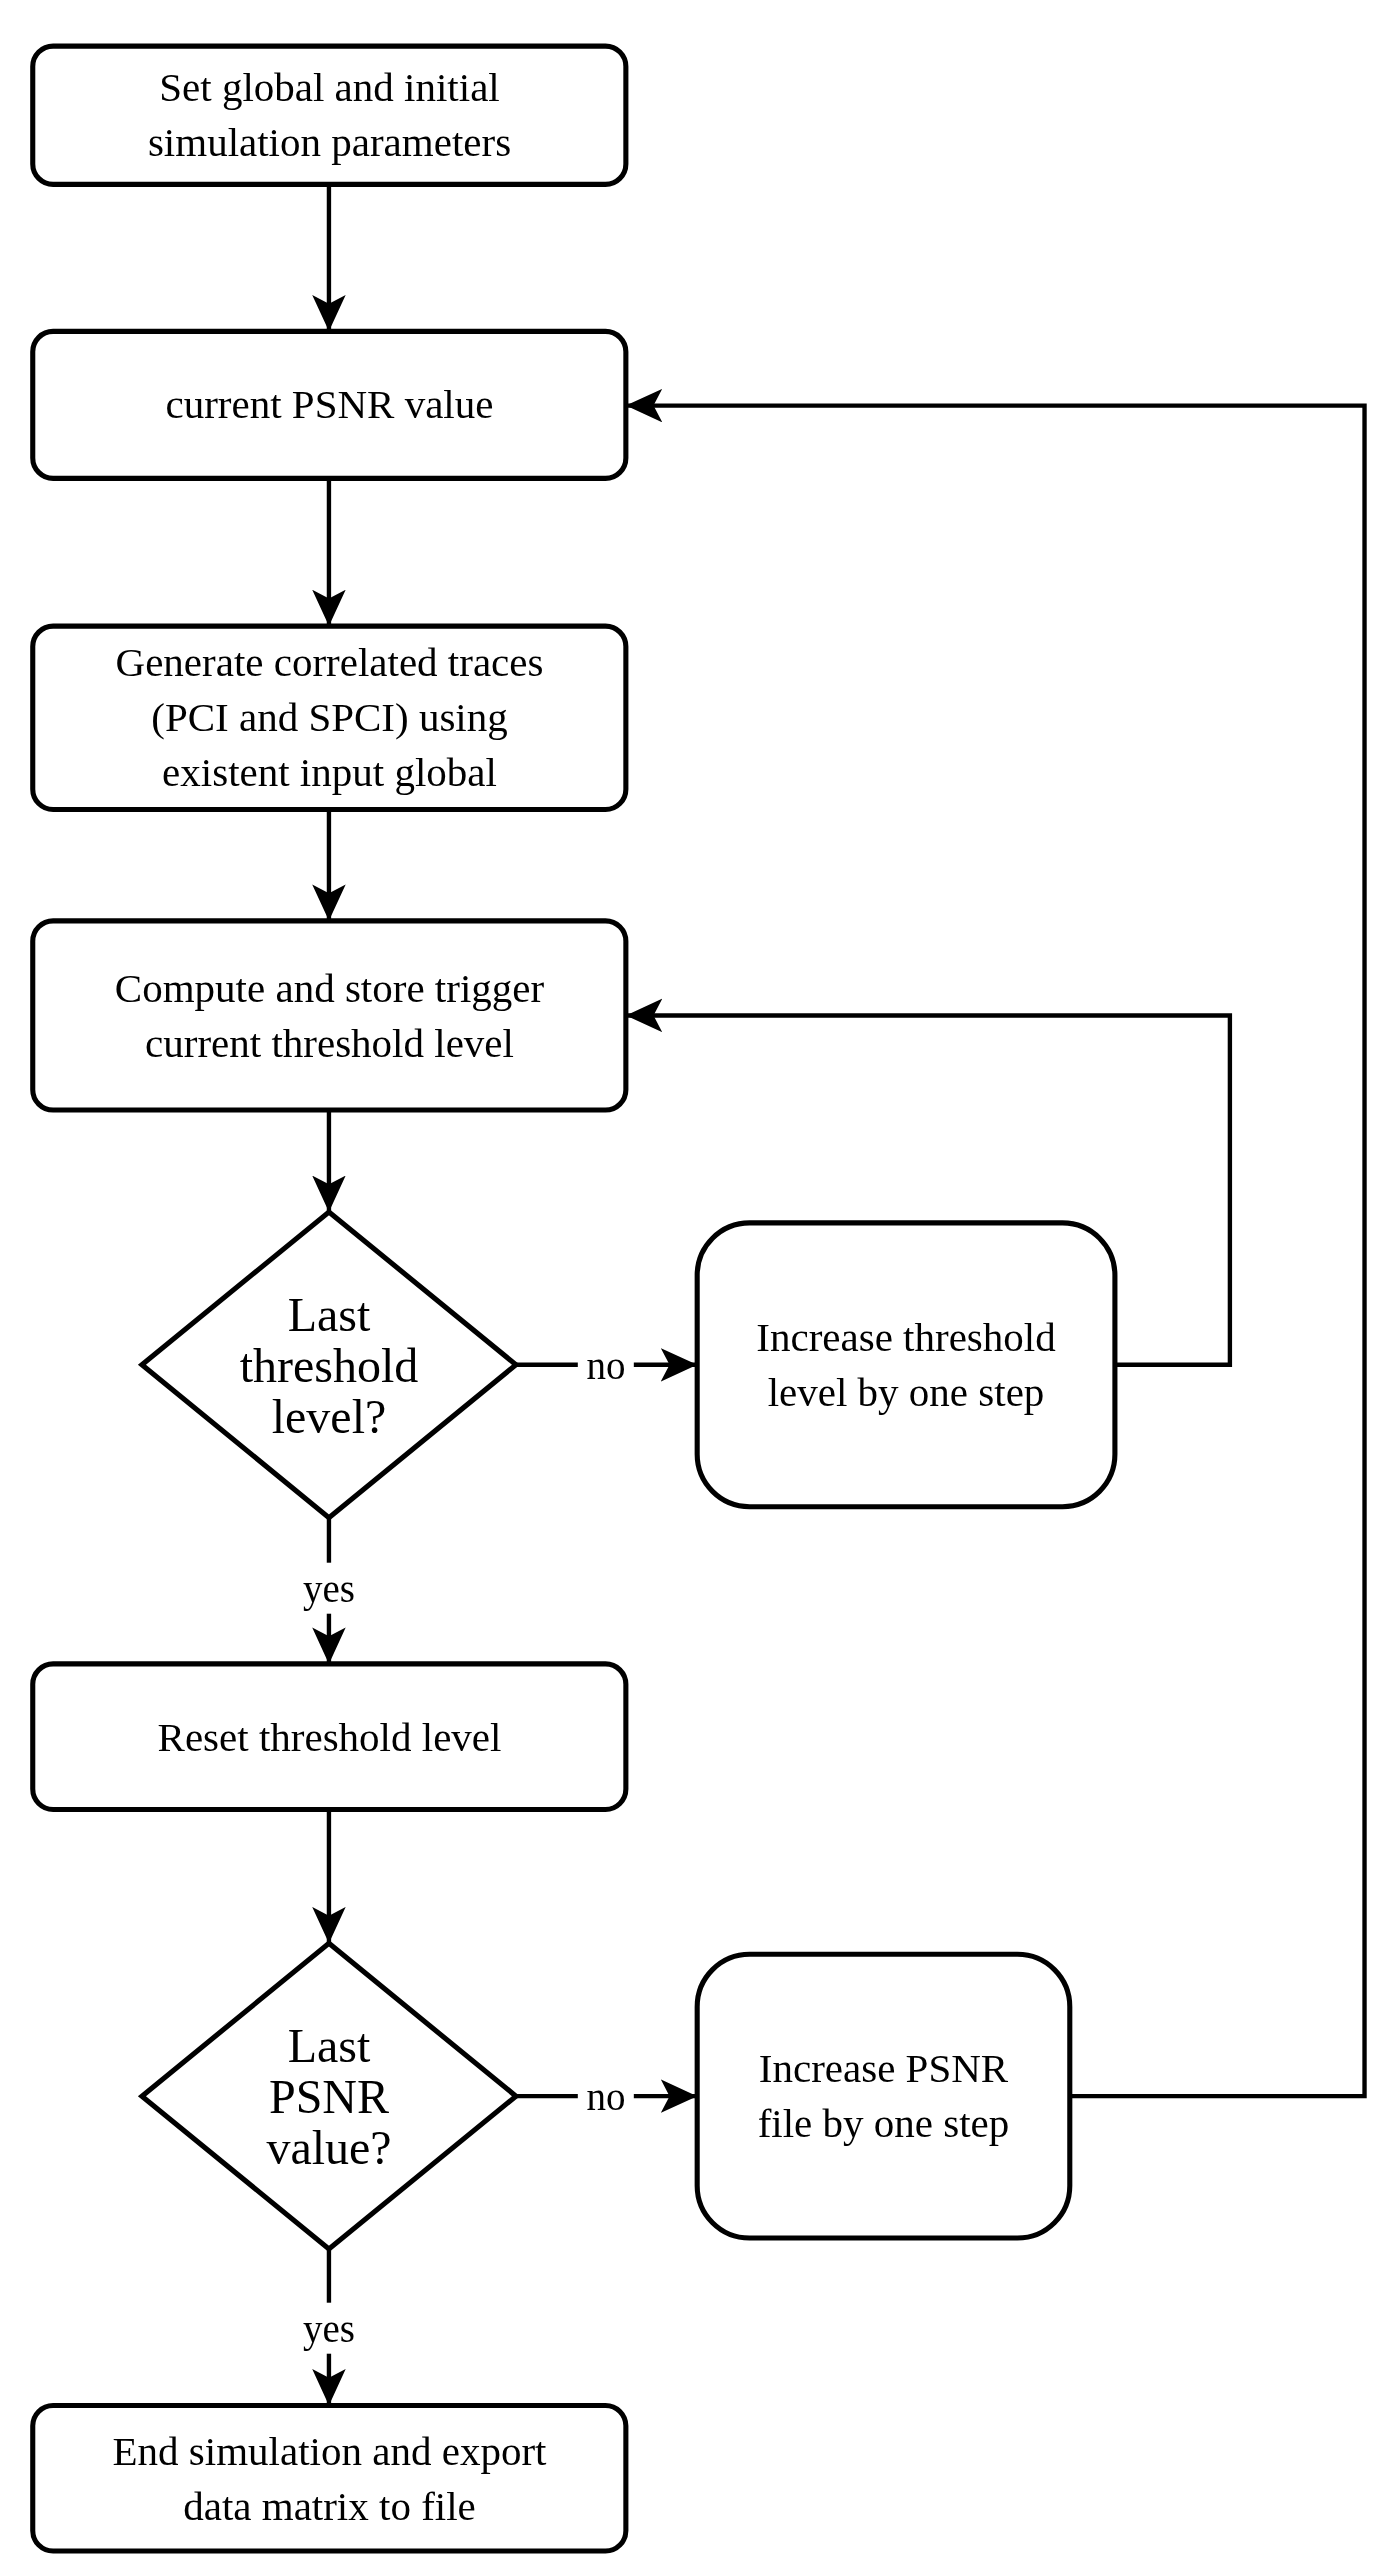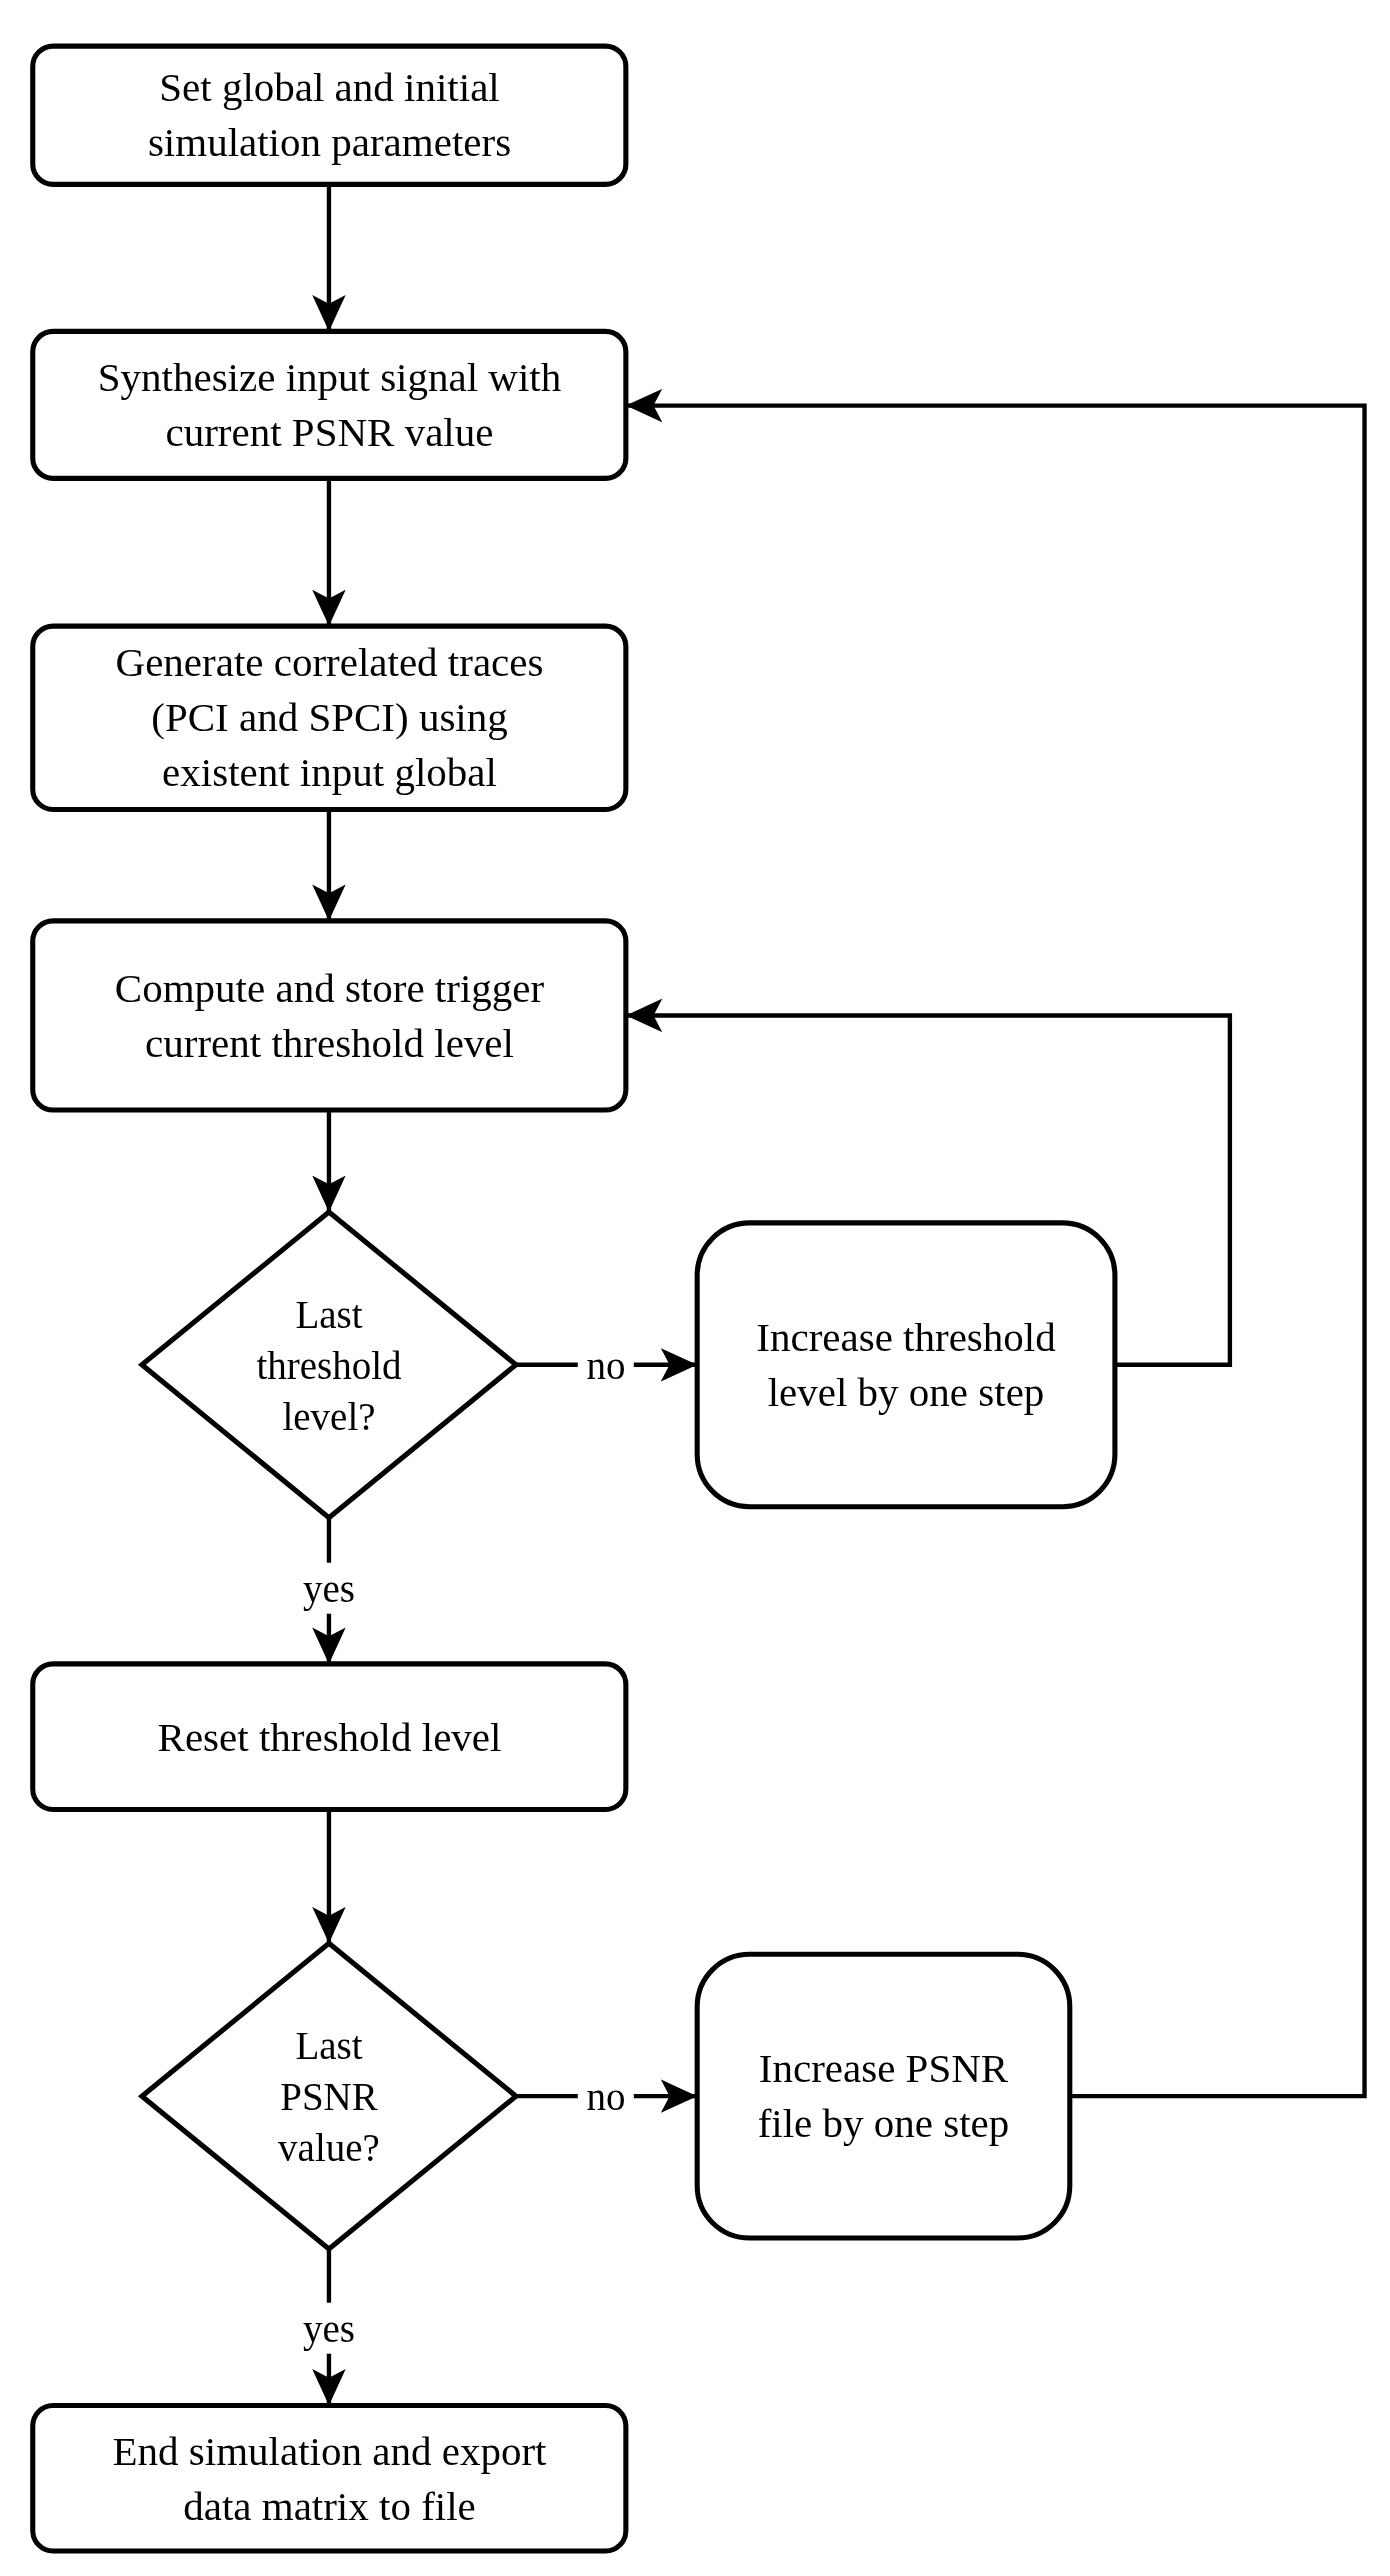--- a/index.html
+++ b/index.html
@@ -18,21 +18,21 @@
   .stage svg{position:absolute;left:0;top:0;}
   .node-label{
     position:absolute;
     display:flex;flex-direction:column;
     align-items:center;justify-content:center;
     text-align:center;
     font-size:41px;line-height:55px;
     color:var(--ink);
     pointer-events:none;
   }
-  .node-label.decision{font-size:39px;line-height:51px;}
+  .node-label.decision{font-size:48px;line-height:51px;}
   .edge-label{
     position:absolute;
     transform:translate(-50%,-50%);
     background:var(--bg);
     font-size:39px;line-height:39px;
     padding:5.8px 8.7px;
     color:var(--ink);
     text-align:center;
     pointer-events:none;
   }
@@ -76,21 +76,20 @@
       <path d="M1470,2880 L1875,2880 L1875,557 L860,557" marker-end="url(#arrow)"></path>
     </g>
   </svg>
 
   <div class="node-label" style="left:33px;top:46px;width:593px;height:138px;">
     <div>Set global and initial</div>
     <div>simulation parameters</div>
   </div>
 
   <div class="node-label" style="left:33px;top:331px;width:593px;height:147px;">
-    <div>Synthesize input signal with</div>
     <div>current PSNR value</div>
   </div>
 
   <div class="node-label" style="left:33px;top:626px;width:593px;height:183px;">
     <div>Generate correlated traces</div>
     <div>(PCI and SPCI) using</div>
     <div>existent input global</div>
   </div>
 
   <div class="node-label" style="left:33px;top:921px;width:593px;height:189px;">

